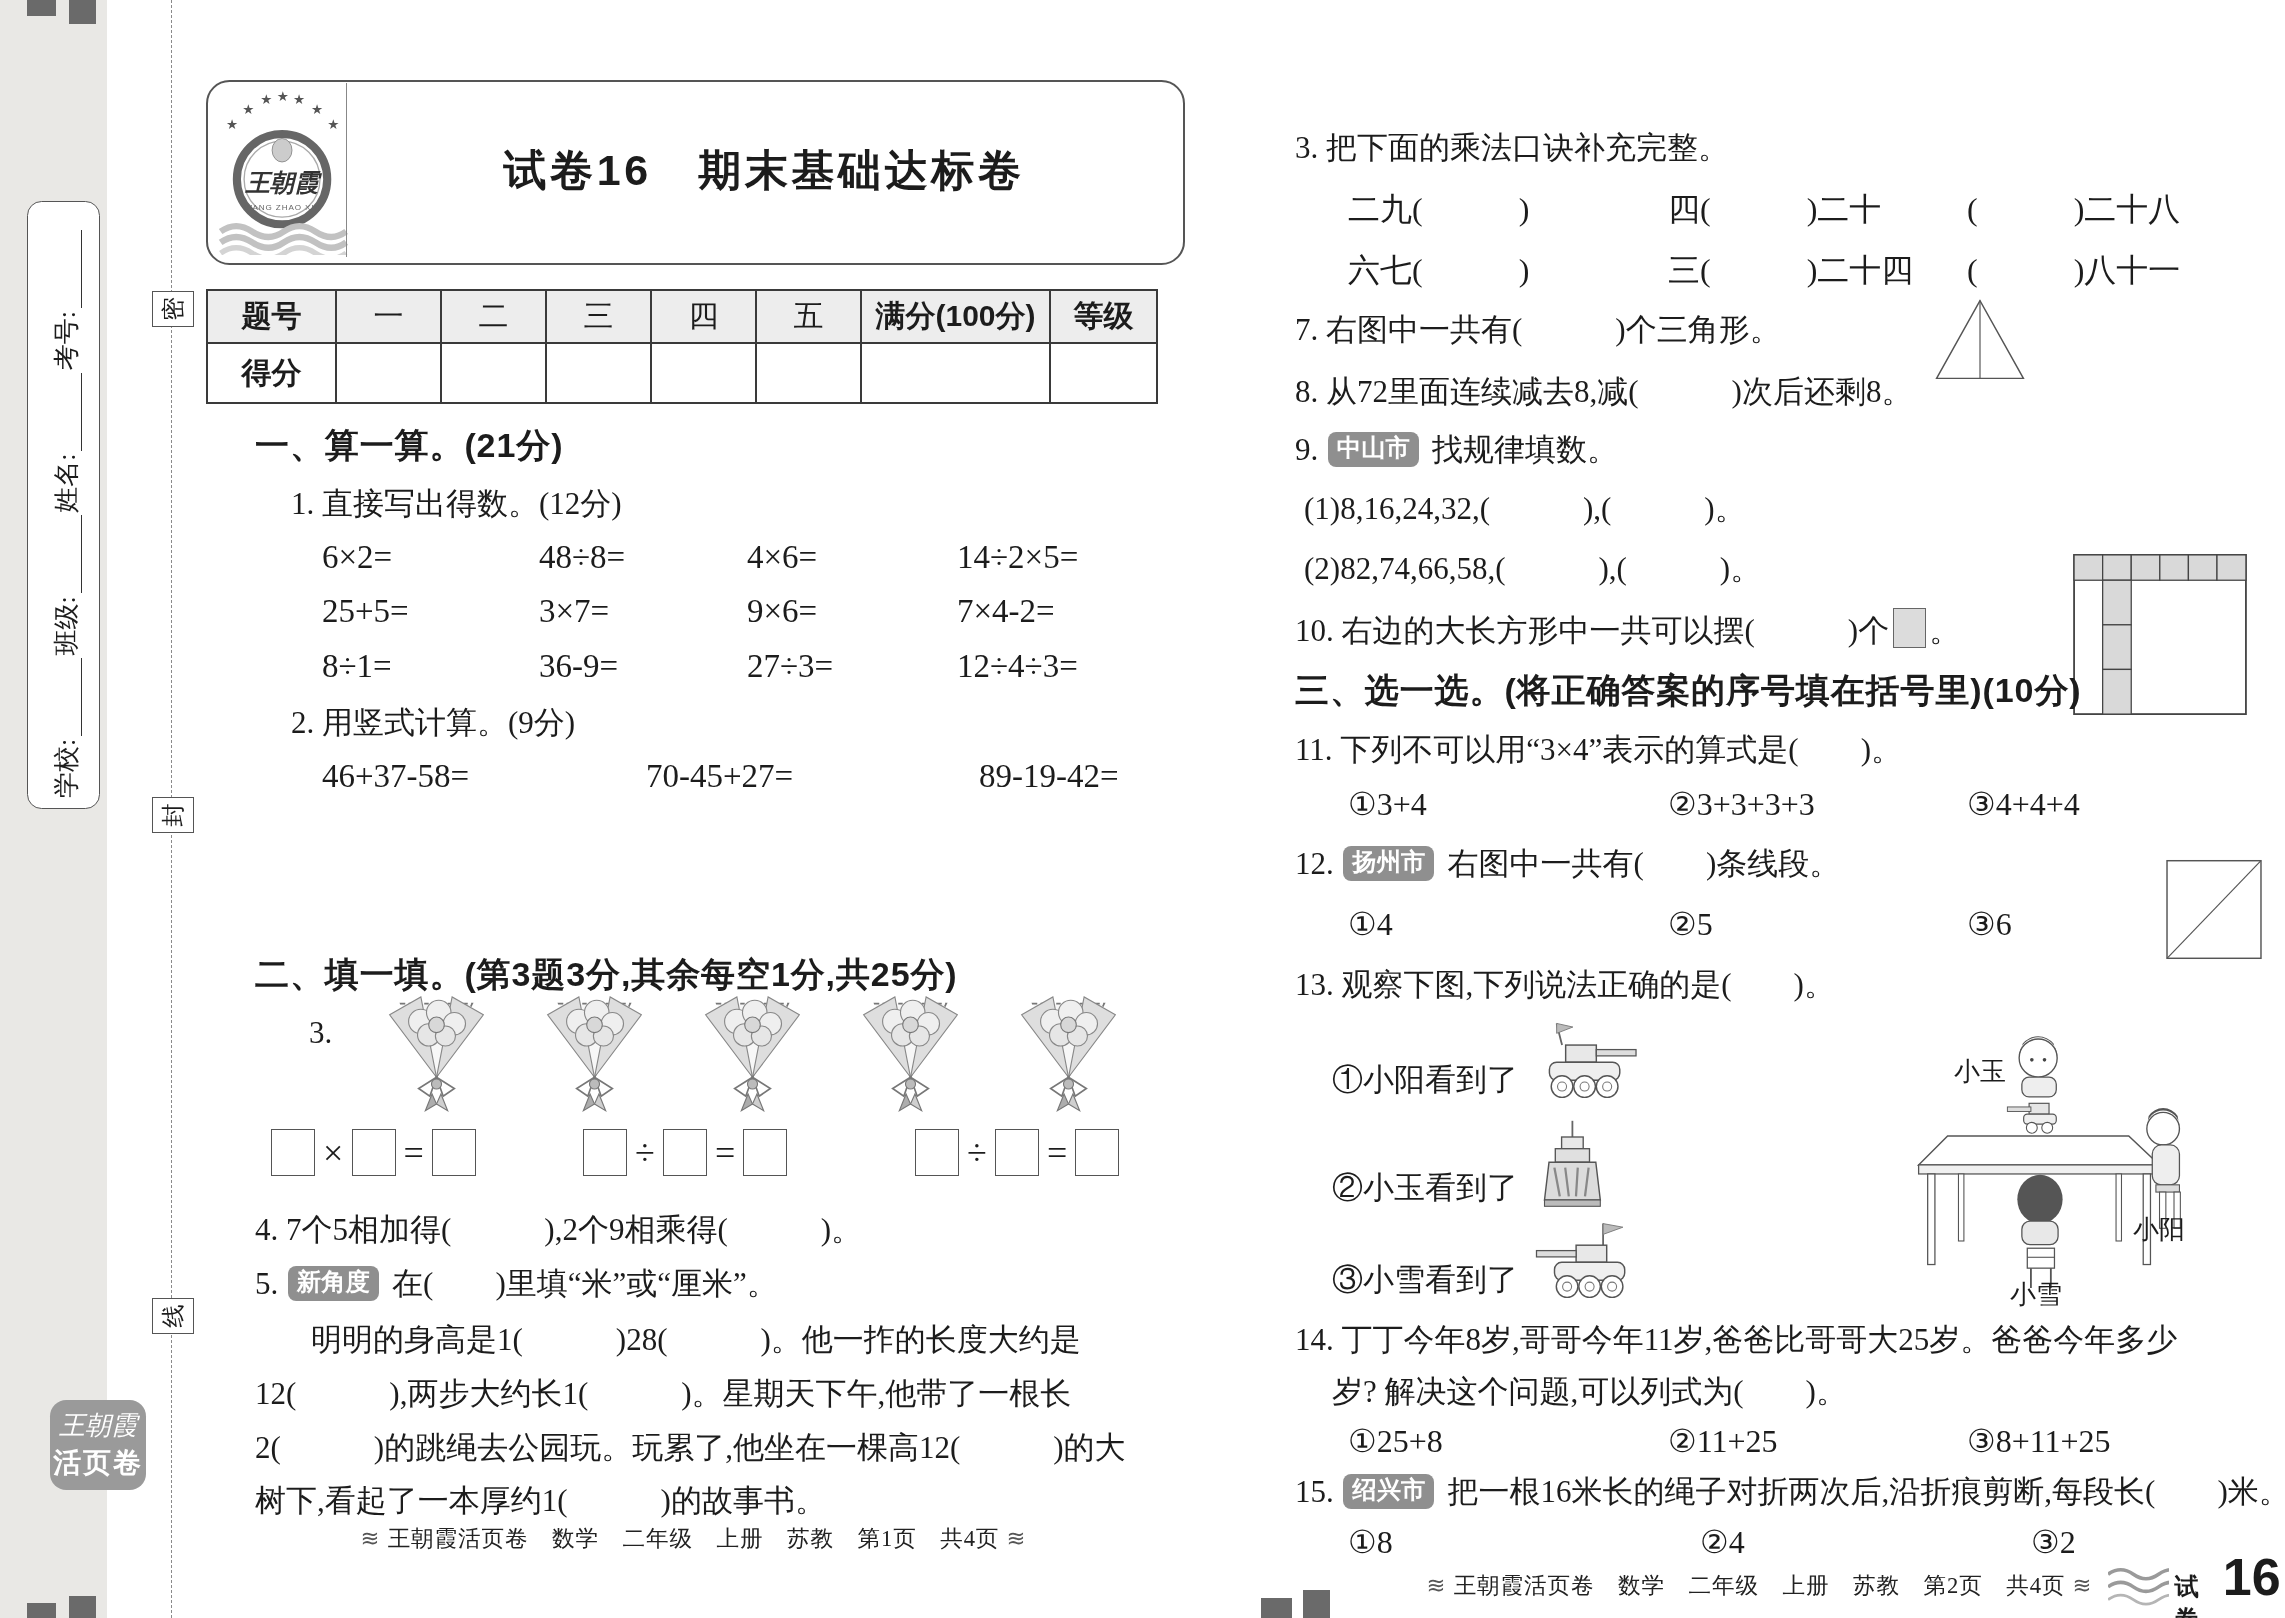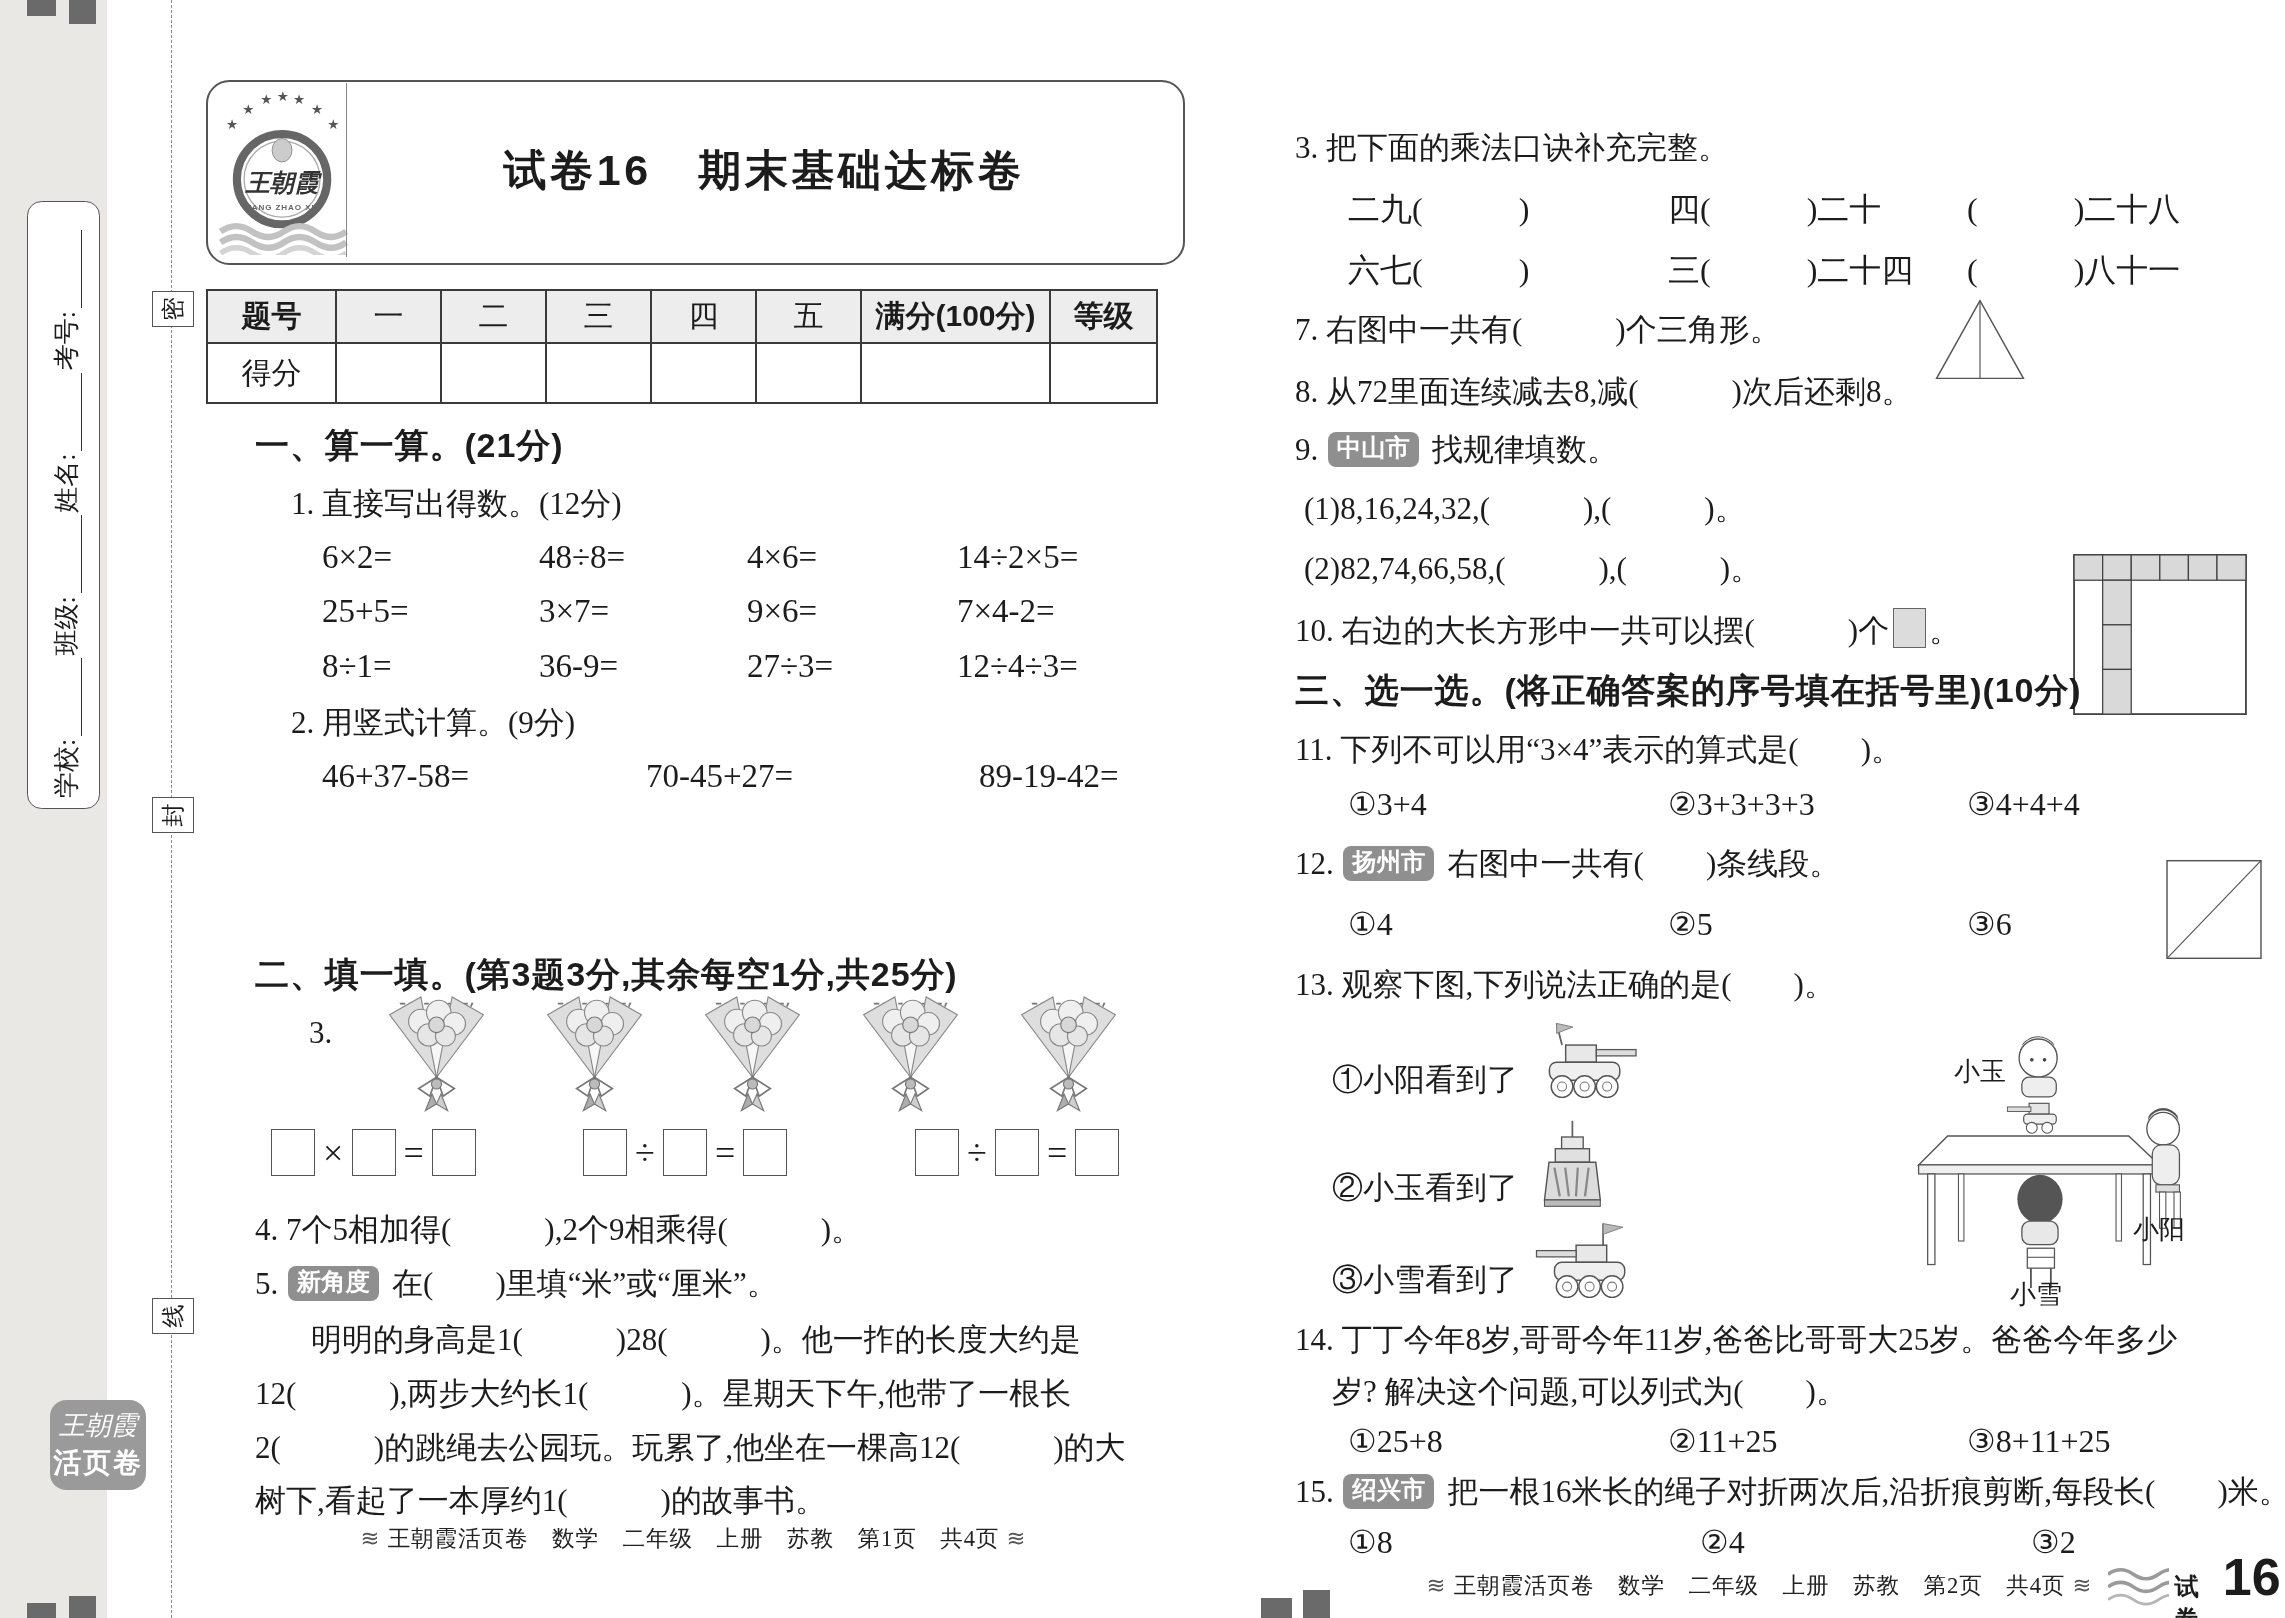--- a/index.html
+++ b/index.html
@@ -33,21 +33,21 @@
   .header-box{left:206px;top:80px;width:975px;height:181px;border:2.3px solid #555;border-radius:23.5px;background:#fff;}
   .header-divider{left:346px;top:83px;width:0;height:174px;border-left:1.8px solid #888;}
   .paper-title{left:348px;top:80px;width:832px;height:181px;display:flex;align-items:center;justify-content:center;
                font-size:43px;letter-spacing:3.6px;}
 
   
   table.score{border-collapse:collapse;background:#fff;}
   table.score td{border:2.3px solid #3a3a3a;text-align:center;font-size:30px;}
   table.score tr.hd td{background:#ededed;height:49px;font-family:"Liberation Sans",sans-serif;font-weight:bold;}
   table.score tr.hd td.num{font-family:"Liberation Serif",serif;font-weight:normal;}
-  table.score tr.bd td{height:56px;font-family:"Liberation Sans",sans-serif;font-weight:normal;margin-left:28px;}
+  table.score tr.bd td{height:56px;font-family:"Liberation Sans",sans-serif;font-weight:bold;margin-left:28px;}
 
   .sec-h{font-family:"Liberation Sans",sans-serif;font-weight:bold;font-size:34px;letter-spacing:0.9px;}
   .qline{font-size:31px;white-space:nowrap;}
   .row4{display:flex;font-size:33px;}
   .row4 .c1{width:217px;} .row4 .c2{width:208px;} .row4 .c3{width:210px;}
   .row3v{display:flex;font-size:33px;}
   .row3v .c1{width:312px;} .row3v .c2{width:321px;}
   .optrow{display:flex;font-size:32px;}
   .optrow .o1{width:320px;} .optrow .o2{width:299px;}
 
@@ -139,21 +139,21 @@
           <text x="122" y="46">★</text>
       </g>
       <circle cx="72" cy="102" r="50" fill="none" stroke="#666" stroke-width="9"></circle>
       <circle cx="72" cy="102" r="42" fill="none" stroke="#aaa" stroke-width="1.5"></circle>
       <ellipse cx="72" cy="70" rx="11" ry="13" fill="#ccc" stroke="#888"></ellipse>
       <path d="M4 160 q 17 -12 35 0 t 35 0 t 35 0 t 34 0" fill="none" stroke="#c2c2c2" stroke-width="7"></path>
       <path d="M4 172 q 17 -12 35 0 t 35 0 t 35 0 t 34 0" fill="none" stroke="#c2c2c2" stroke-width="7"></path>
       <path d="M4 184 q 17 -12 35 0 t 35 0 t 35 0 t 34 0" fill="none" stroke="#d4d4d4" stroke-width="6"></path>
     </svg>
     <div class="abs" style="left:20px;top:80px;width:90px;text-align:center;font-size:24.4px;font-weight:bold;font-style:italic;color:#333;">王朝霞</div>
-    <div class="abs" style="left:11px;top:116px;width:109px;text-align:center;font-size:8.1px;color:#666;letter-spacing:0.9px;font-family:'Liberation Sans',sans-serif;font-weight:bold;">WANG ZHAO XIA</div>
+    <div class="abs" style="left:11px;top:116px;width:109px;text-align:center;font-size:8.1px;color:#666;letter-spacing:0.9px;font-family:'Liberation Sans',sans-serif;">WANG ZHAO XIA</div>
   </div>
   <div class="abs header-divider"></div>
   <div class="abs paper-title hei">试卷16　期末基础达标卷</div>
 
   <div class="abs" style="left:206px;top:289px;">
     <table class="score">
       <tbody>
           <tr class="hd">
         <td style="width:125px;">题号</td>
         <td class="num" style="width:101px;">一</td>

